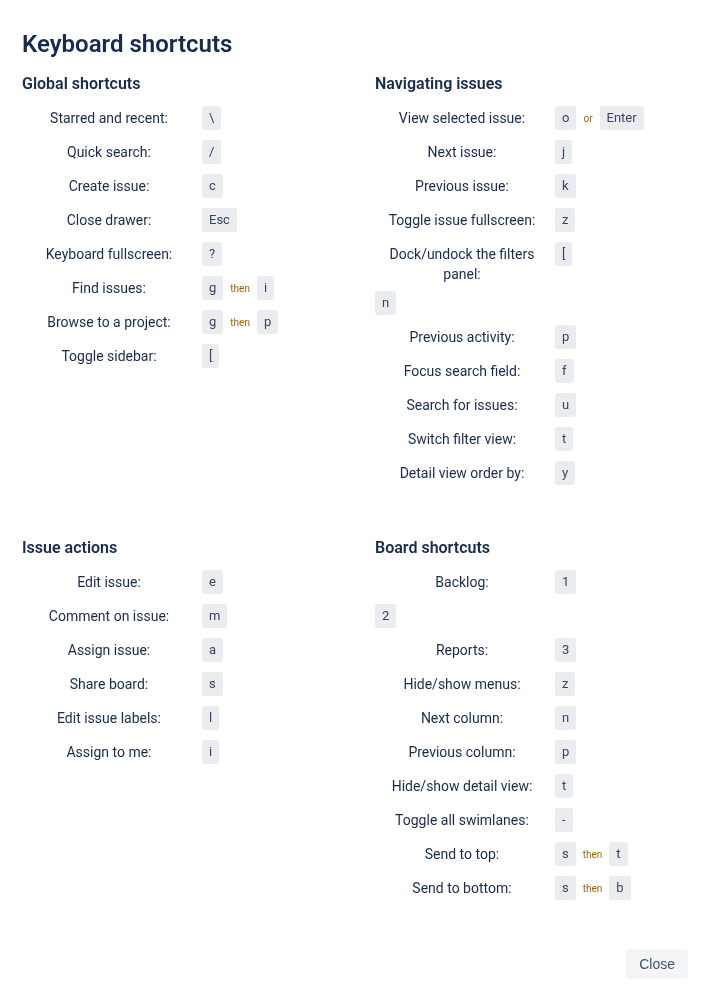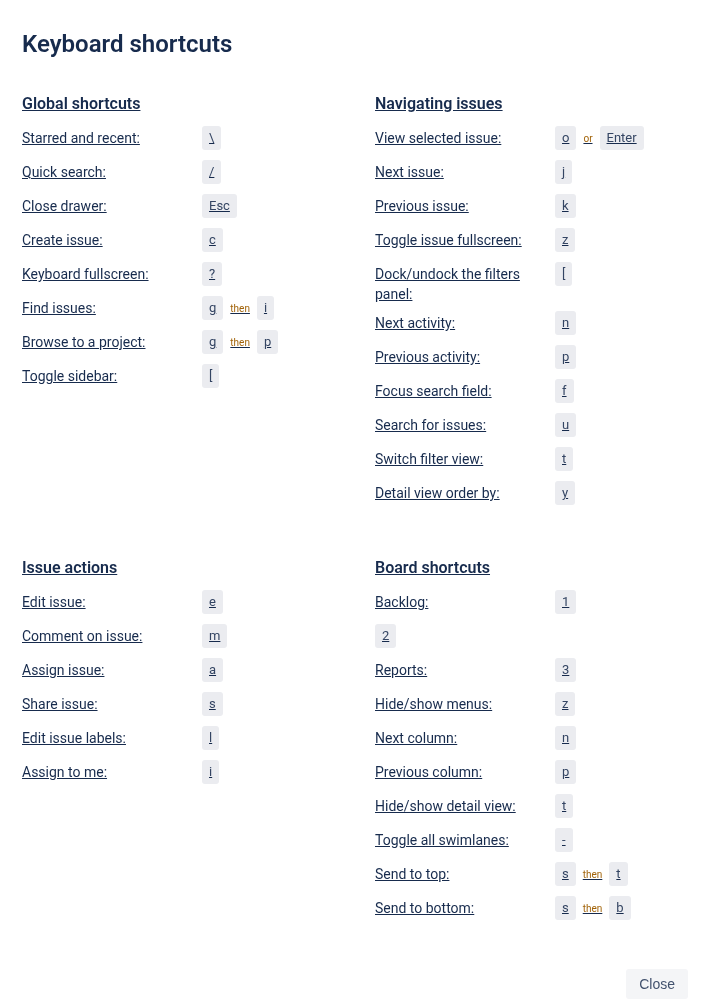--- a/index.html
+++ b/index.html
@@ -8,45 +8,44 @@
       background: #fff;
       color: #172B4D;
       padding: 20px 22px 20px 22px;
       width: 710px;
       font-size: 14px;
     }
     h1 {
       font-size: 24px;
       font-weight: 600;
       color: #172B4D;
-      margin-bottom: 36px;
+      margin-bottom: 16px;
       margin-top: 10px;
     }
     .sections {
       display: grid;
       grid-template-columns: 1fr 1fr;
       column-gap: 40px;
       row-gap: 44px;
-      text-decoration: underline;
     }
     .section h2 {
       font-size: 16px;
       font-weight: 600;
       color: #172B4D;
       margin-bottom: 12px;
     }
     .row {
       display: flex;
       align-items: flex-start;
       margin-bottom: 6px;
       min-height: 28px;
     }
     .label {
       flex: 0 0 180px;
-      text-align: left;
+      text-align: center;
       padding-right: 6px;
       color: #172B4D;
       line-height: 1.4;
       padding-top: 4px;
     }
     .keys {
       display: flex;
       align-items: center;
       flex-wrap: wrap;
       gap: 4px;
@@ -100,29 +99,29 @@
           <kbd class="key">\</kbd>
         </div>
       </div>
       <div class="row">
         <div class="label">Quick search:</div>
         <div class="keys">
           <kbd class="key">/</kbd>
         </div>
       </div>
       <div class="row">
+        <div class="label">Create issue:</div>
+        <div class="keys">
+          <kbd class="key">c</kbd>
+        </div>
+      </div>
+      <div class="row">
         <div class="label">Close drawer:</div>
         <div class="keys">
           <kbd class="key">Esc</kbd>
-        </div>
-      </div>
-      <div class="row">
-        <div class="label">Create issue:</div>
-        <div class="keys">
-          <kbd class="key">c</kbd>
         </div>
       </div>
       <div class="row">
         <div class="label">Keyboard fullscreen:</div>
         <div class="keys">
           <kbd class="key">?</kbd>
         </div>
       </div>
       <div class="row">
         <div class="label">Find issues:</div>
@@ -175,21 +174,20 @@
           <kbd class="key">z</kbd>
         </div>
       </div>
       <div class="row">
         <div class="label">Dock/undock the filters panel:</div>
         <div class="keys">
           <kbd class="key">[</kbd>
         </div>
       </div>
       <div class="row">
-        <div class="label">Next activity:</div>
         <div class="keys">
           <kbd class="key">n</kbd>
         </div>
       </div>
       <div class="row">
         <div class="label">Previous activity:</div>
         <div class="keys">
           <kbd class="key">p</kbd>
         </div>
       </div>
@@ -232,21 +230,21 @@
           <kbd class="key">m</kbd>
         </div>
       </div>
       <div class="row">
         <div class="label">Assign issue:</div>
         <div class="keys">
           <kbd class="key">a</kbd>
         </div>
       </div>
       <div class="row">
-        <div class="label">Share issue:</div>
+        <div class="label">Share board:</div>
         <div class="keys">
           <kbd class="key">s</kbd>
         </div>
       </div>
       <div class="row">
         <div class="label">Edit issue labels:</div>
         <div class="keys">
           <kbd class="key">l</kbd>
         </div>
       </div>

